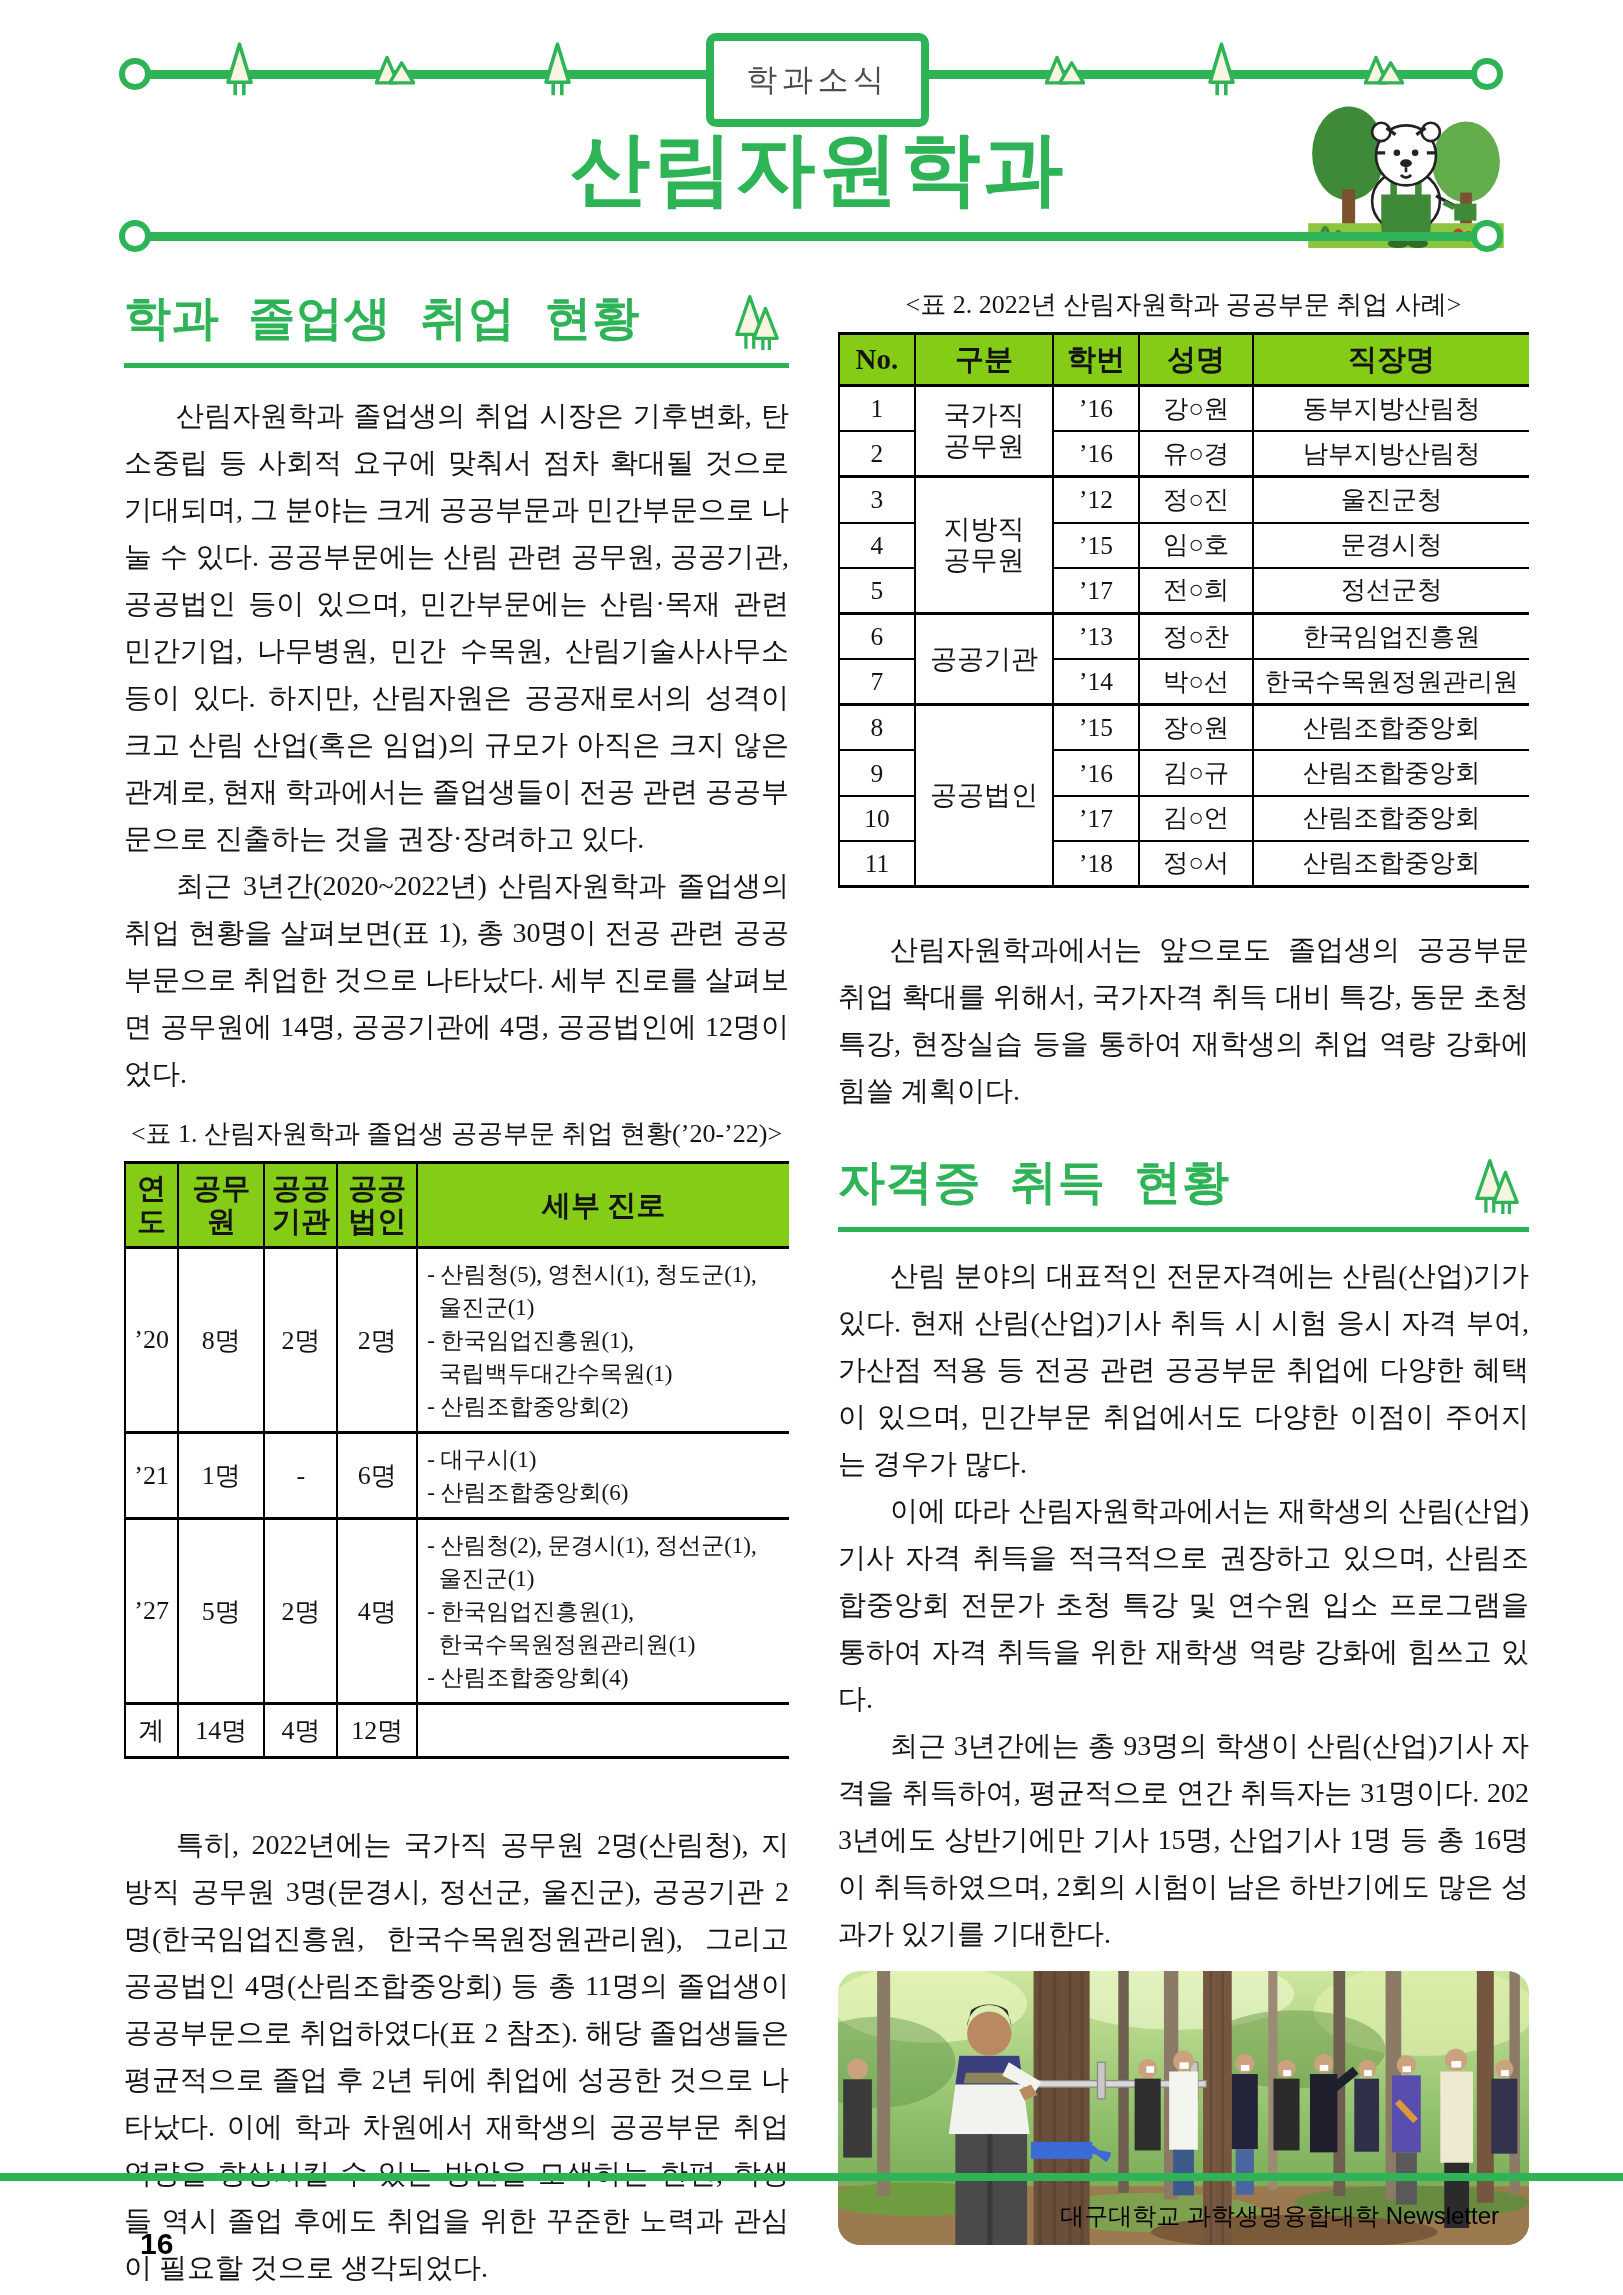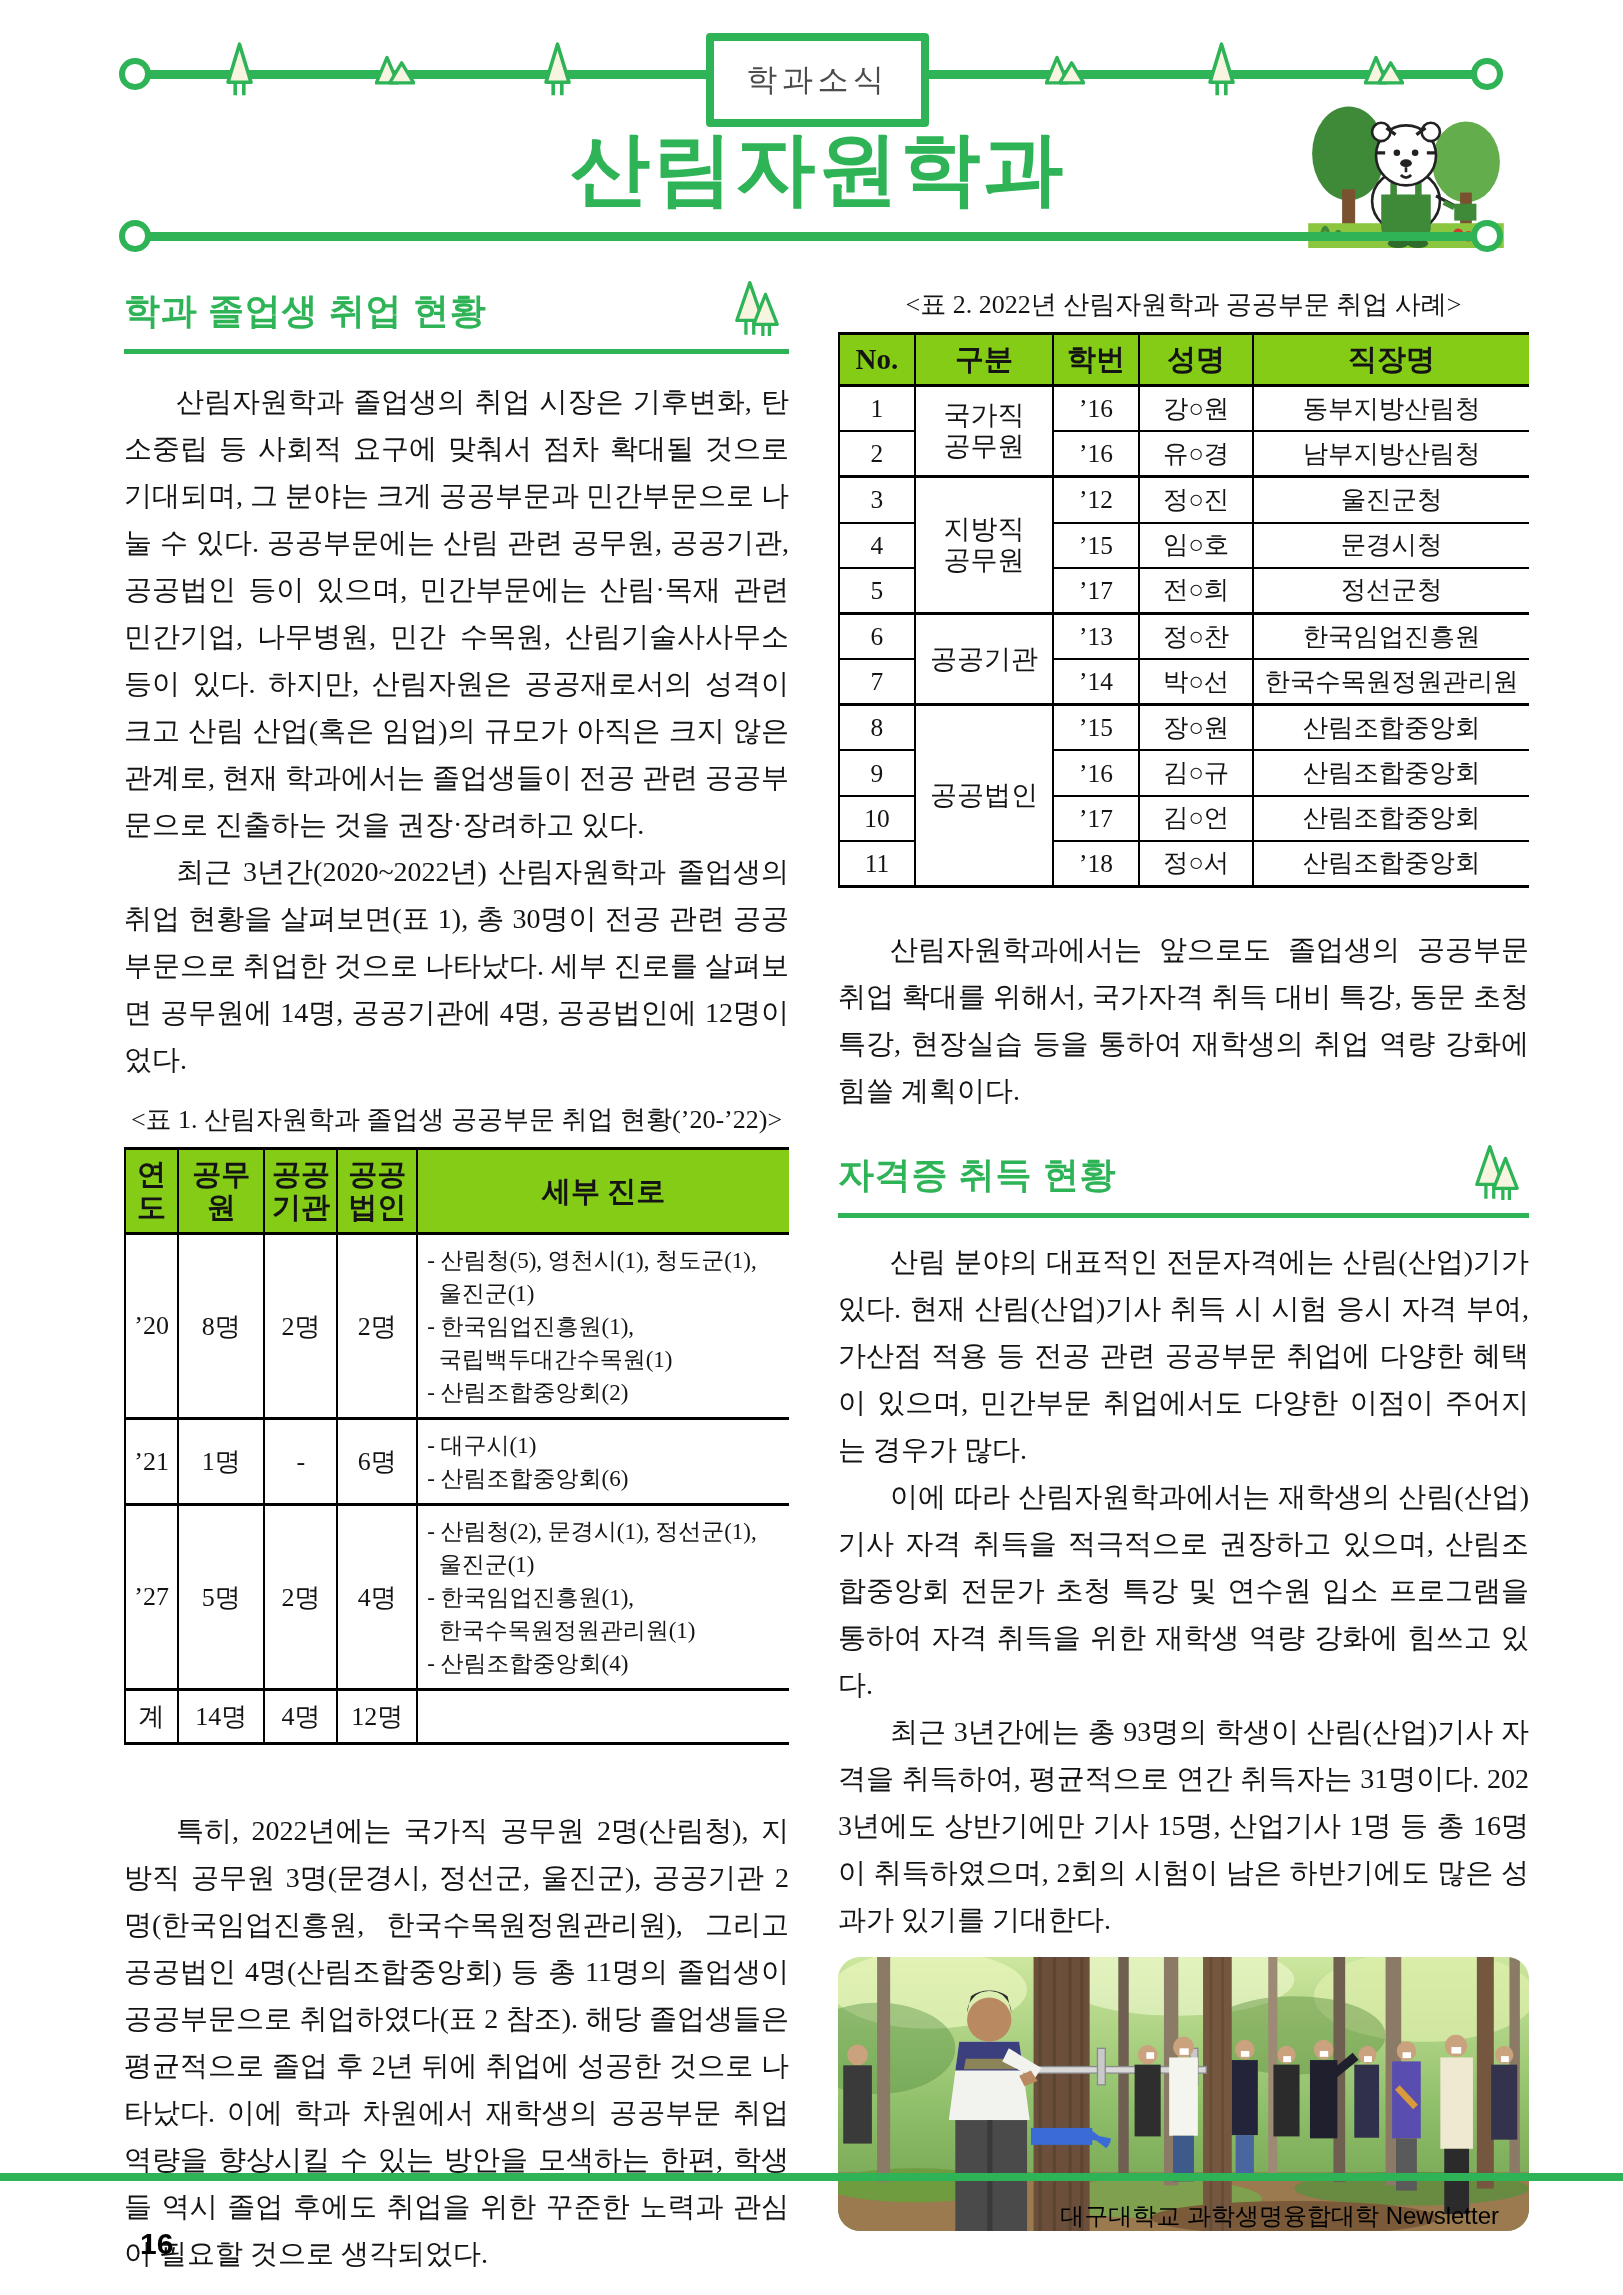--- a/index.html
+++ b/index.html
@@ -6,34 +6,34 @@
   .page{position:relative;width:1623px;height:2295px;background:#fff;overflow:hidden;
         font-family:"Liberation Serif","DejaVu Serif",serif;color:#141414;}
   
   .rule{position:absolute;background:#2eb457;height:8.5px;border-radius:4.6px;}
   .rule-top{left:134px;right:134px;top:70px;}
   .rule-mid{left:134px;right:134px;top:232px;}
   .rule-circle{position:absolute;width:19.6px;height:19.6px;background:#fff;border:6.5px solid #2eb457;
                border-radius:50%;}
   .deco{position:absolute;line-height:0;}
   .badge{position:absolute;left:706px;top:33px;width:207px;height:78px;background:#fff;
-         border:8.5px solid #2eb457;border-radius:4px;display:flex;align-items:center;justify-content:center;}
+         border:8.5px solid #2eb457;border-radius:10px;display:flex;align-items:center;justify-content:center;}
   .badge span{font-family:"Liberation Sans","DejaVu Sans",sans-serif;font-size:31px;color:#4c4c4c;
               letter-spacing:4.6px;}
   .page-title{position:absolute;left:13px;right:0;top:116px;text-align:center;
               font-family:"Liberation Sans","DejaVu Sans",sans-serif;font-weight:900;
               font-size:80px;color:#2eb457;letter-spacing:2.6px;margin:0;}
   .mascot{position:absolute;left:1308px;top:85px;width:196px;height:163px;}
   
   .col{position:absolute;top:287px;}
   .col-left{left:124px;width:665px;}
   .col-right{left:838px;width:691px;}
   .sec-head{position:relative;border-bottom:5.9px solid #2eb457;padding-bottom:13px;margin:0 0 23.5px 0;}
-  .sec-head h2{margin:0;font-family:Liberation Sans, sans-serif;font-weight:800;
-               font-size:36px;color:#2eb457;letter-spacing:0.7px;}
+  .sec-head h2{margin:0;font-family:Liberation Mono, monospace;font-weight:800;
+               font-size:47px;color:#2eb457;letter-spacing:0.7px;}
   .sec-tree{position:absolute;right:9px;bottom:9px;line-height:0;}
   p.body{margin:0;font-size:28px;line-height:47px;text-align:justify;word-break:break-all;
          text-indent:52px;}
   
   .tbl-caption{font-size:26px;text-align:center;margin:19.6px 0 10.4px 0;}
   .cap2{margin-top:0;}
   table{border-collapse:collapse;width:100%;border-top:3.9px solid #000;border-bottom:3.9px solid #000;}
   th,td{border-left:2px solid #000;text-align:center;vertical-align:middle;font-weight:normal;}
   th:last-child,td:last-child{border-right:none;}
   thead th{background:#84cc16;border-bottom:3.9px solid #000;font-size:29px;line-height:33px;

